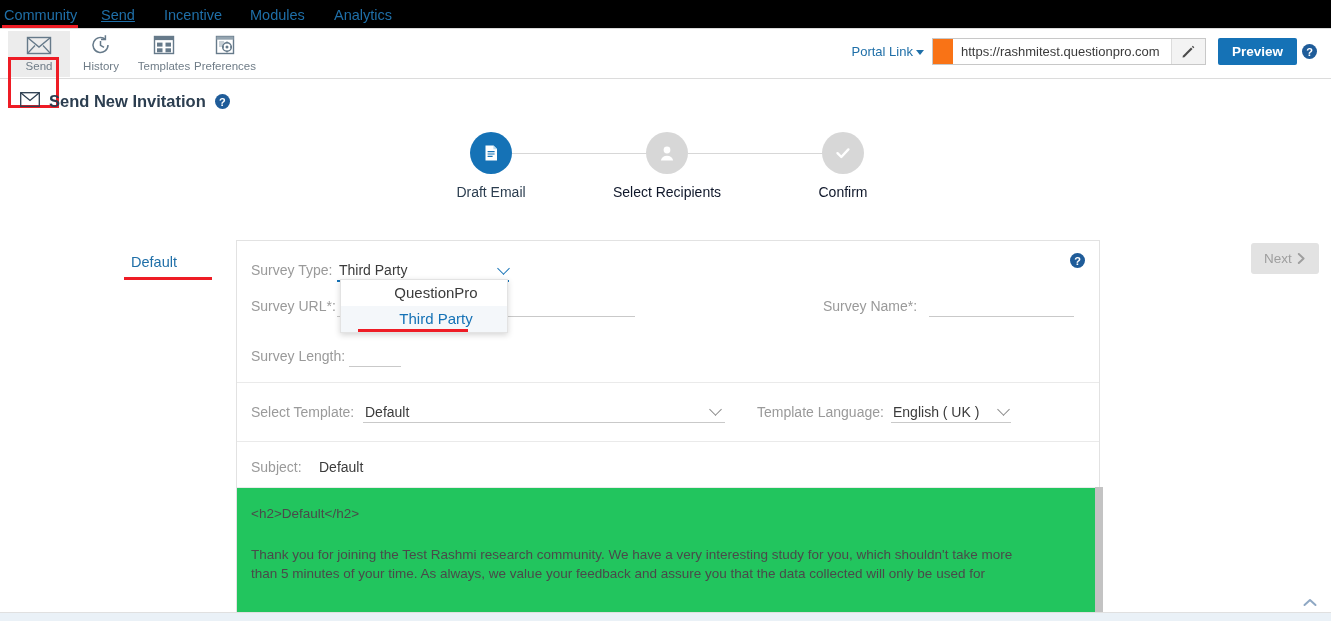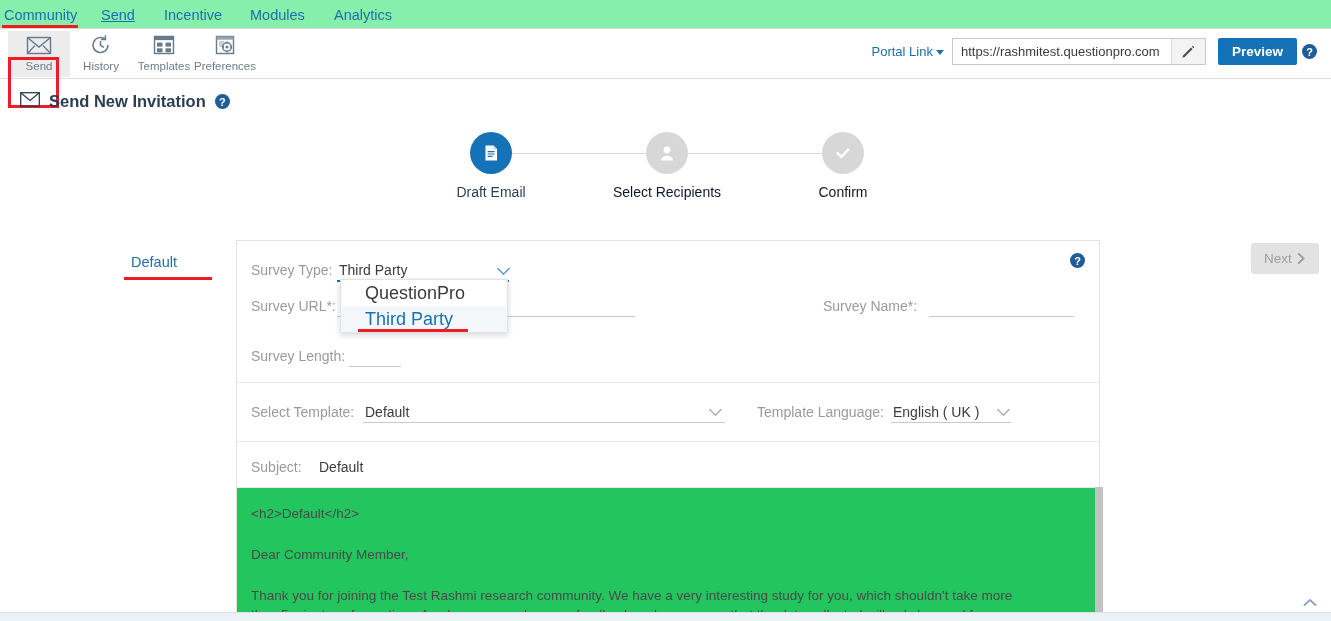--- a/index.html
+++ b/index.html
@@ -9,21 +9,21 @@
     overflow: hidden;
     background: #ffffff;
     font-family: "Liberation Sans", sans-serif;
     color: #333;
   }
 
   
   .topnav {
     position: absolute; top: 0; left: 0; width: 1331px; height: 29px;
     border-bottom: 1px solid #d9d9d9;
-    background: #86efac;
+    background: #000000;
   }
   .topnav-item {
     position: absolute; top: 7px;
     font-size: 14.5px; color: #1f6fa8; white-space: nowrap;
     cursor: pointer;
   }
   .topnav-item.active { text-decoration: underline; }
   .red-underline {
     position: absolute; background: #ee1c25; height: 3px;
   }
@@ -51,21 +51,21 @@
   .portal-label {
     font-size: 13px; color: #1f6fa8; cursor: pointer; margin-right: 8px;
   }
   .caret-dn {
     display: inline-block; width: 0; height: 0; margin-left: 3px;
     border-left: 4px solid transparent; border-right: 4px solid transparent;
     border-top: 5px solid #1f6fa8; vertical-align: middle;
   }
   .url-box {
     display: flex; align-items: stretch;
-    border: 1px solid #c8c8c8; background: #bef264; height: 27px;
+    border: 1px solid #c8c8c8; background: #f97316; height: 27px; padding-left: 20px;
   }
   .url-box input {
     border: 0; outline: 0; width: 218px; padding: 0 8px;
     font-size: 13px; color: #3b3b3b; font-family: "Liberation Sans", sans-serif;
     background: #fff;
   }
   .url-edit {
     width: 34px; border-left: 1px solid #dcdcdc; background: #f3f3f3;
     display: flex; align-items: center; justify-content: center; cursor: pointer;
   }
@@ -136,21 +136,21 @@
   .chev.blue { border-color: #1572b6; }
 
   
   .dropdown {
     position: absolute; left: 340px; top: 279px; width: 168px;
     background: #fff; border: 1px solid #e3e3e3;
     box-shadow: 0 2px 6px rgba(0,0,0,.17); z-index: 40;
   }
   .dd-item {
     height: 26px; line-height: 26px; padding-left: 24px;
-    font-size: 18px; color: #3b3b3b; cursor: pointer; position: relative;
+    font-size: 15px; color: #3b3b3b; cursor: pointer; position: relative; text-align: center;
   }
   .dd-item.sel { color: #1572b6; background: #f4f7fa; }
 
   
   .editor {
     position: absolute; left: 237px; top: 487px; width: 862px; height: 134px;
     border-top: 1px solid #eaeaea; overflow: hidden; background: #22c55e;
   }
   .editor p {
     margin: 0; padding: 0 14px; font-size: 13.5px; color: #4a4a4a;
@@ -337,21 +337,20 @@
   <div class="underline-ln" style="left:654px;top:181px;width:120px;"></div>
 
   <div class="sec-div" style="position:absolute;left:0;top:200px;width:862px;"></div>
 
   <span class="fld-label" style="left:14px;top:218px;">Subject:</span>
   <span class="fld-val" style="left:82px;top:218px;">Default</span>
 </div>
 
 <div class="editor">
   <p style="margin-top:16px;">&lt;h2&gt;Default&lt;/h2&gt;</p>
-  <p style="margin-top:22px;">Dear Community Member,</p>
   <p style="margin-top:22px;">Thank you for joining the Test Rashmi research community. We have a very interesting study for you, which shouldn't take more</p>
   <p>than 5 minutes of your time. As always, we value your feedback and assure you that the data collected will only be used for</p>
 </div>
 <div class="ed-scroll"></div>
 
 <div class="dropdown">
   <div class="dd-item">QuestionPro</div>
   <div class="dd-item sel">Third Party</div>
 </div>
 <div class="red-underline" style="left:358px;top:329px;width:110px;z-index:50;"></div>

